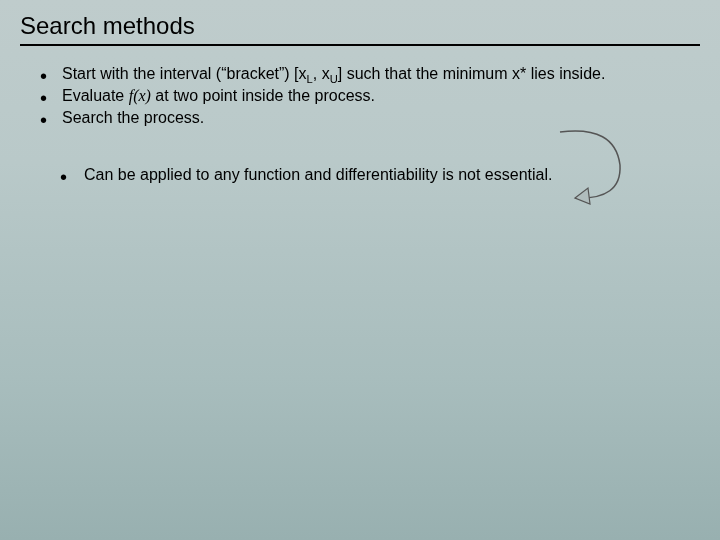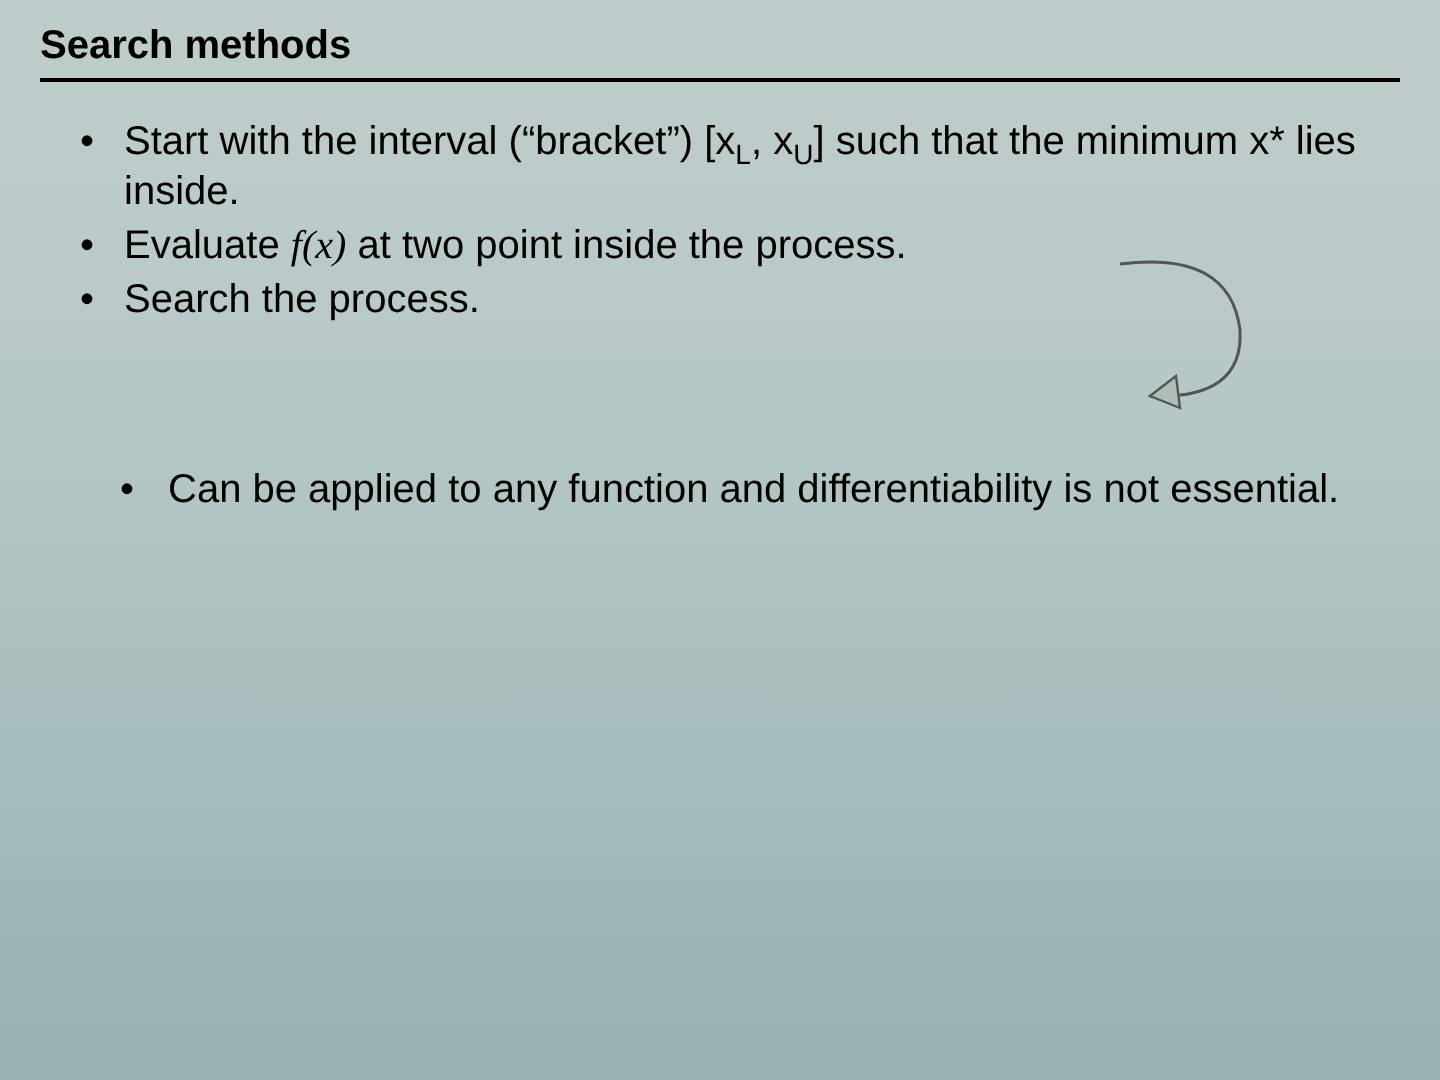--- a/index.html
+++ b/index.html
@@ -12,52 +12,52 @@
   }
   .slide {
     width: 720px;
     height: 540px;
     background: linear-gradient(to bottom, #bfcccc 0%, #b9c9c9 30%, #a8bdbd 70%, #98b0b0 100%);
     position: relative;
     box-sizing: border-box;
     padding: 12px 20px 0 20px;
   }
   .title {
-    font-size: 20px;
+    font-size: 24px;
     color: #000;
     margin: 0 0 4px 0;
-    font-weight: bold;
+    font-weight: normal;
   }
   .rule {
     border: none;
     border-top: 2px solid #000;
     margin: 0 0 18px 0;
   }
   .bullets {
     margin: 0 0 0 20px;
     padding: 0;
     list-style: none;
   }
   .bullets li {
     position: relative;
     padding-left: 22px;
-    font-size: 20px;
+    font-size: 16px;
     line-height: 1.25;
     color: #000;
     margin-bottom: 2px;
   }
   .bullets li::before {
     content: "•";
     position: absolute;
     left: 0;
     top: 0;
     font-size: 20px;
   }
   .second-block {
-    margin-top: 70px;
+    margin-top: 37px;
     margin-left: 40px;
   }
   .second-block li {
     padding-left: 24px;
   }
   .sub {
     font-size: 0.7em;
     vertical-align: sub;
     line-height: 0;
   }

